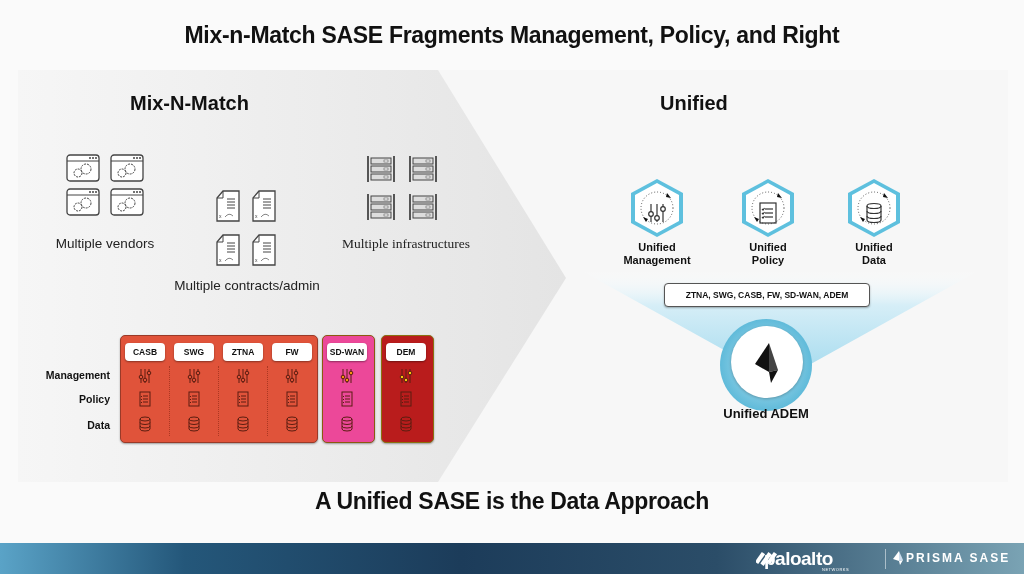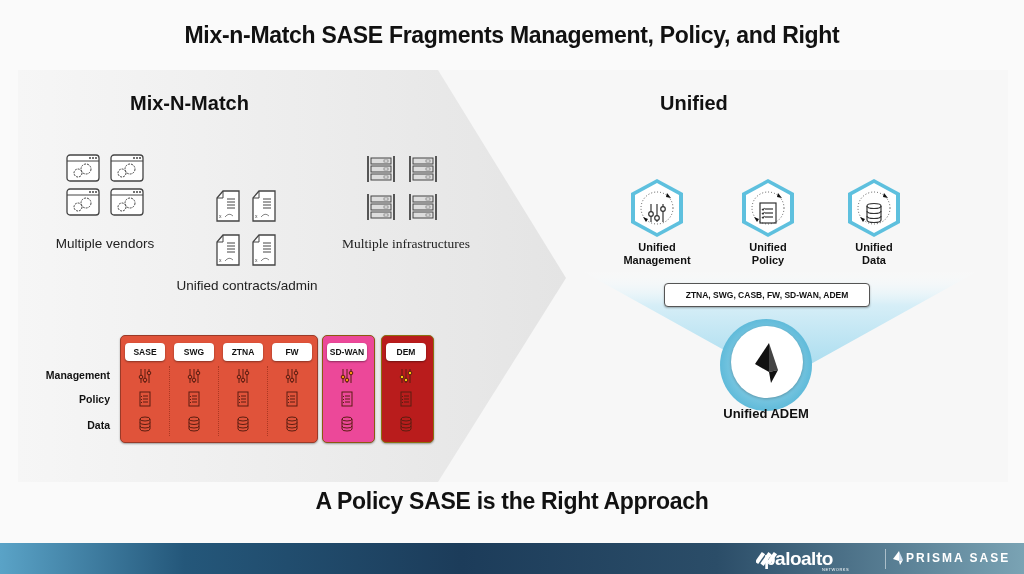--- a/index.html
+++ b/index.html
@@ -131,21 +131,21 @@
       <path d="M8 1 H24 V31 H2 V8 Z" fill="#fff" stroke="#444" stroke-width="1.3"></path>
       <path d="M8 1 V8 H2" fill="none" stroke="#444"></path>
       <line x1="12" y1="9" x2="20" y2="9" stroke="#444"></line>
       <line x1="12" y1="12" x2="20" y2="12" stroke="#444"></line>
       <line x1="12" y1="15" x2="20" y2="15" stroke="#444"></line>
       <line x1="12" y1="18" x2="20" y2="18" stroke="#444"></line>
       <text x="4" y="28" font-size="5" fill="#444">x</text>
       <path d="M10 27 q4 -5 8 -1" fill="none" stroke="#666" stroke-width="0.8"></path>
     </svg>
 </div>
-<div class="abs cap" style="left:160px;top:278px;width:174px;">Unified contracts/admin</div>
+<div class="abs cap" style="left:160px;top:278px;width:174px;">Multiple contracts/admin</div>
 
 <div class="abs icon-grid" style="left:366px;top:156px;grid-template-columns:repeat(2,30px);gap:12px 12px;">
   <svg width="30" height="26" viewBox="0 0 30 26">
       <rect x="1" y="0" width="2" height="26" fill="#555"></rect>
       <rect x="27" y="0" width="2" height="26" fill="#555"></rect>
       <rect x="5" y="2" width="20" height="6" fill="#ddd" stroke="#444"></rect>
       <rect x="5" y="10" width="20" height="6" fill="#ddd" stroke="#444"></rect>
       <rect x="5" y="18" width="20" height="6" fill="#ddd" stroke="#444"></rect>
       <rect x="18" y="4" width="4" height="2" fill="#fff" stroke="#444" stroke-width="0.5"></rect>
       <rect x="18" y="12" width="4" height="2" fill="#fff" stroke="#444" stroke-width="0.5"></rect>
@@ -183,21 +183,21 @@
     </svg>
 </div>
 <div class="abs cap" style="left:320px;top:236px;width:172px;font-family:Liberation Serif, serif;">Multiple infrastructures</div>
 
 <div class="abs rowlbl" style="top:369px;">Management</div>
 <div class="abs rowlbl" style="top:393px;">Policy</div>
 <div class="abs rowlbl" style="top:419px;">Data</div>
 
 <div class="abs block" id="block-red" style="left: 120px; top: 335px; width: 196px; height: 106px; border: 1px solid rgb(154, 58, 40); background: rgb(224, 83, 58);">
     <div class="col" style="left: 0px;">
-      <div class="tag">SASE</div>
+      <div class="tag">CASB</div>
       <div class="mi" style="top: 32px;"><svg viewBox="0 0 16 16" width="16" height="16">
           <g fill="none" stroke="#5a1d10" stroke-width="1">
             <line x1="4" y1="1" x2="4" y2="15"></line>
             <line x1="8" y1="1" x2="8" y2="15"></line>
             <line x1="12" y1="1" x2="12" y2="15"></line>
             <circle cx="4" cy="9" r="1.8" fill="#e0533a"></circle>
             <circle cx="8" cy="12" r="1.8" fill="#e0533a"></circle>
             <circle cx="12" cy="5" r="1.8" fill="#e0533a"></circle>
           </g>
         </svg></div>
@@ -461,21 +461,21 @@
 <div class="abs" style="left:720px;top:319px;width:92px;height:92px;border-radius:50%;background:radial-gradient(circle,#bfe6f4 0%,#5ab8d8 75%,#8fd0e6 100%);"></div>
 <div class="abs" style="left:731px;top:326px;width:72px;height:72px;border-radius:50%;background:#fff;box-shadow:0 1px 3px rgba(0,0,0,.25);">
   <svg width="72" height="72" viewBox="0 0 72 72">
     <polygon points="38,17 24,38 38,46" fill="#111"></polygon>
     <polygon points="38,17 47,44 38,46" fill="#444"></polygon>
     <polygon points="38,46 47,44 40,57" fill="#111"></polygon>
   </svg>
 </div>
 <div class="abs" style="left:686px;top:406px;width:160px;text-align:center;font-size:13px;font-weight:bold;">Unified ADEM</div>
 
-<div class="abs bottom">A Policy SASE is the Right Approach</div>
+<div class="abs bottom">A Unified SASE is the Data Approach</div>
 
 <div class="abs footer"></div>
 <svg class="abs" style="left:756px;top:550px;" width="22" height="18" viewBox="0 0 22 18">
   <g fill="#fff">
       <rect x="2" y="2" width="4" height="12" transform="rotate(35 4 8)"></rect>
       <rect x="8" y="2" width="4" height="14" transform="rotate(35 10 9)"></rect>
       <rect x="14" y="2" width="4" height="12" transform="rotate(35 16 8)"></rect>
     </g>
 </svg>
 <div class="abs logo-pa" style="left:764px;">paloalto</div>

